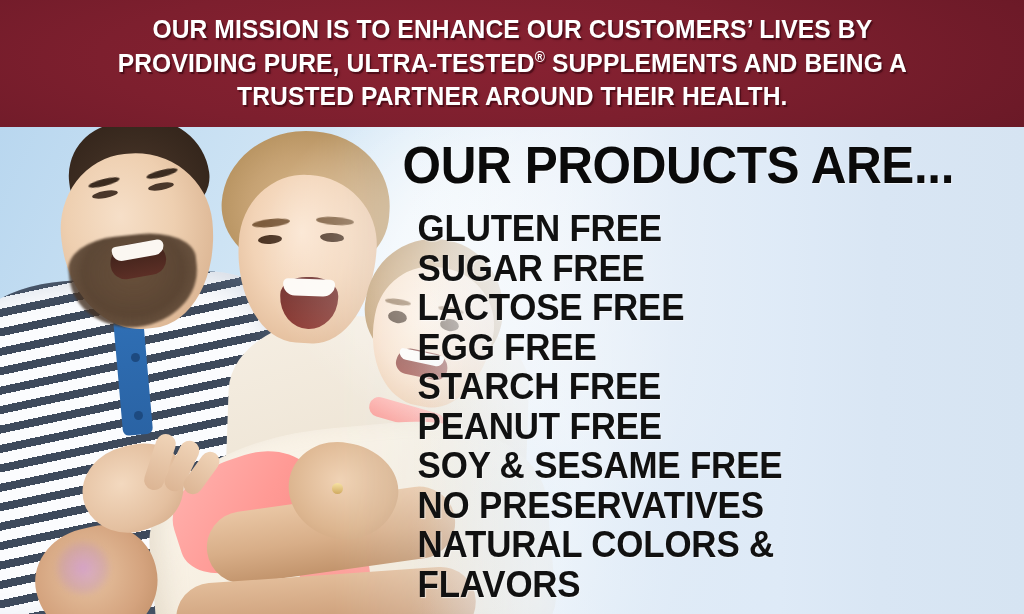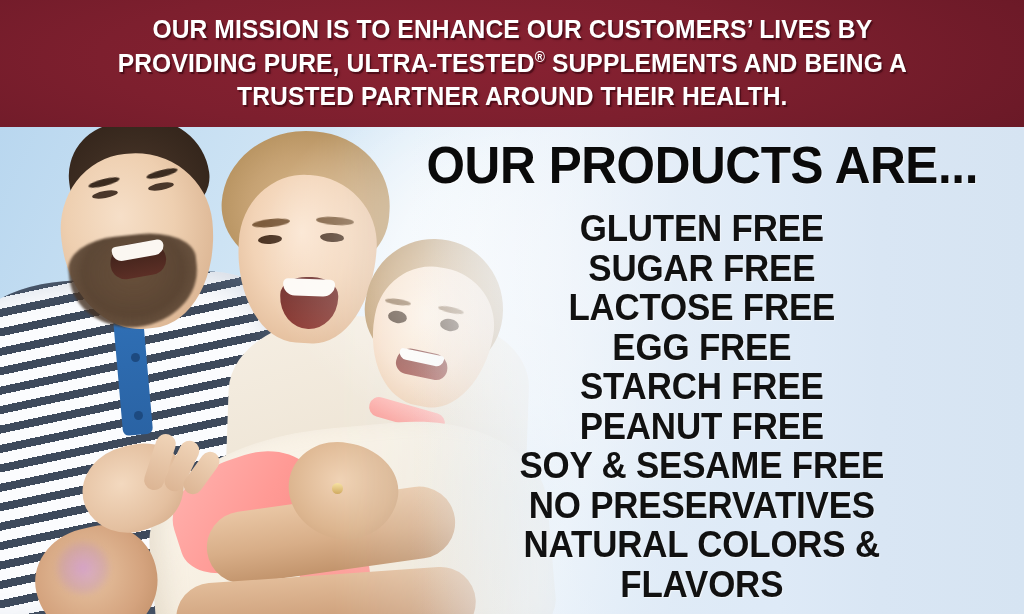--- a/index.html
+++ b/index.html
@@ -435,21 +435,21 @@
   
   .text-panel {
     position: absolute;
     right: 0;
     top: 127px;
     width: 640px;
     height: 487px;
     z-index: 4;
     padding: 12px 22px 0 0;
     box-sizing: border-box;
-    text-align: center;
+    text-align: left;
   }
 
   .products-headline {
     color: #0a0a0a;
     font-size: 51px;
     line-height: 54px;
     font-weight: bold;
     letter-spacing: -0.4px;
     transform: scaleX(0.97);
     transform-origin: right center;

